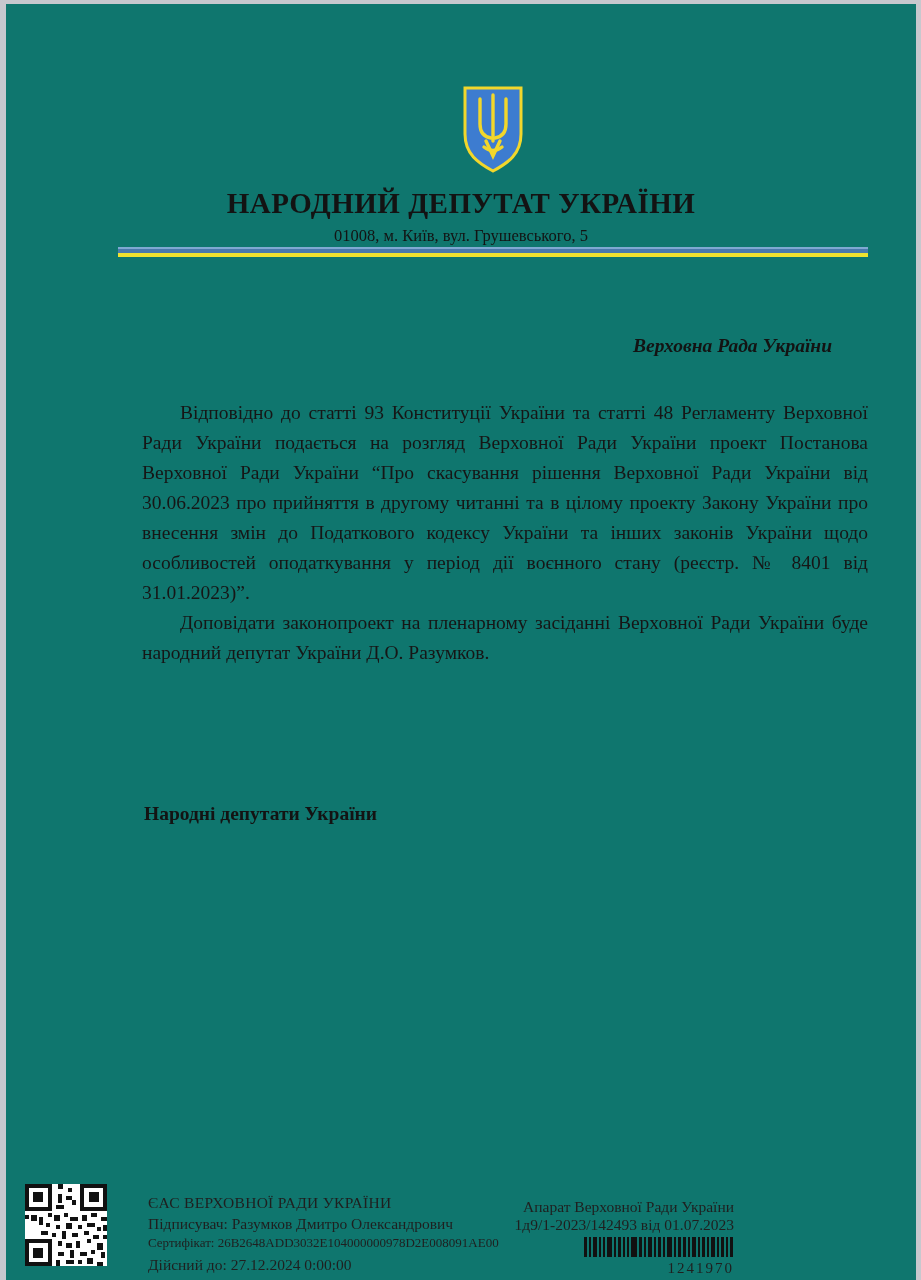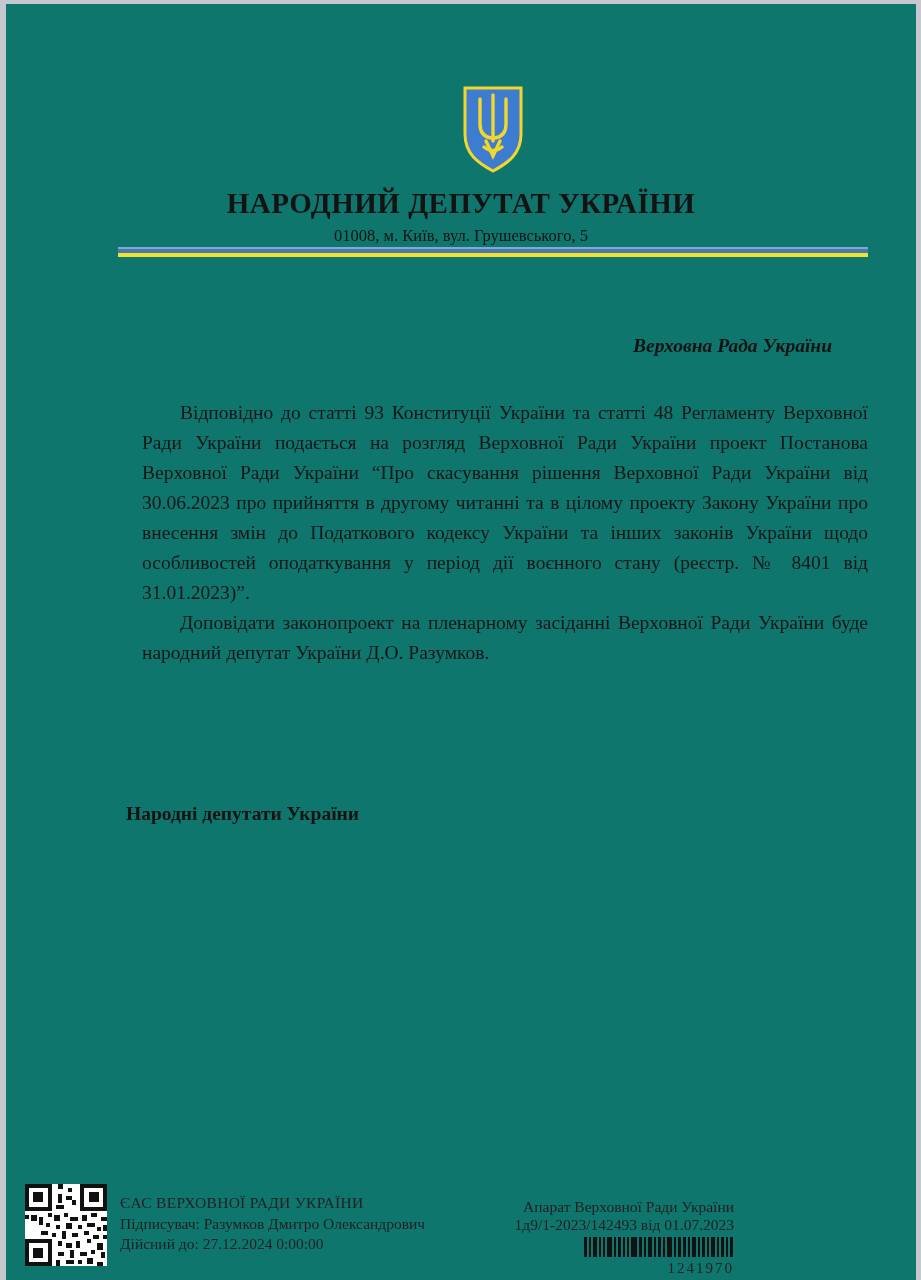--- a/index.html
+++ b/index.html
@@ -31,29 +31,29 @@
     font-size:19.5px;line-height:30px;text-align:justify;color:#161616;
   }
   .body-text p{margin:0;text-indent:38px;}
   .attachments{
     position:absolute;left:130px;top:652px;
     font-size:19.5px;line-height:30px;color:#161616;
   }
   .att-label{margin-left:47px;}
   .att-item{margin-left:55px;}
   .signature{
-    position:absolute;left:120px;top:799px;
+    position:absolute;left:138px;top:799px;
     font-size:19.5px;font-weight:bold;color:#131313;
   }
   .footer-left{
     position:absolute;left:19px;top:1180px;
     display:flex;gap:13px;align-items:flex-start;color:#1f1f1f;
   }
   .qr{width:82px;height:82px;flex:0 0 auto;}
-  .sig-lines{padding-top:10px;}
+  .sig-lines{padding-top:10px;margin-left:28px;}
   .sig-l1{font-size:15.5px;letter-spacing:.3px;margin-bottom:3px;}
   .sig-l2{font-size:15.5px;margin-bottom:2px;}
   .sig-l3{font-size:13px;margin-bottom:5px;}
   .sig-l4{font-size:15.5px;}
   .footer-right{
     position:absolute;left:468px;top:1194px;width:260px;
     text-align:right;color:#1f1f1f;
   }
   .fr-line{font-size:15.5px;line-height:18px;}
   .barcode{width:150px;height:20px;margin-top:3px;}
@@ -150,20 +150,21 @@
         <rect x="30" y="74" width="4" height="6"></rect>
           <rect x="40" y="74" width="8" height="4"></rect>
           <rect x="52" y="74" width="4" height="4"></rect>
           <rect x="60" y="72" width="6" height="6"></rect>
           <rect x="70" y="76" width="6" height="4"></rect>
       </g>
     </svg>
     <div class="sig-lines">
       <div class="sig-l1">ЄАС ВЕРХОВНОЇ РАДИ УКРАЇНИ</div>
       <div class="sig-l2">Підписувач: Разумков Дмитро Олександрович</div>
+      <div class="sig-l3">Сертифікат: 26B2648ADD3032E104000000978D2E008091AE00</div>
       <div class="sig-l4">Дійсний до: 27.12.2024 0:00:00</div>
     </div>
   </div>
 
   <div class="footer-right">
     <div class="fr-line">Апарат Верховної Ради України</div>
     <div class="fr-line">1д9/1-2023/142493 від 01.07.2023</div>
     <svg class="barcode" viewBox="0 0 150 20" preserveAspectRatio="none" shape-rendering="crispEdges">
       <g fill="#111111">
         <rect x="0" y="0" width="3" height="20"></rect>

